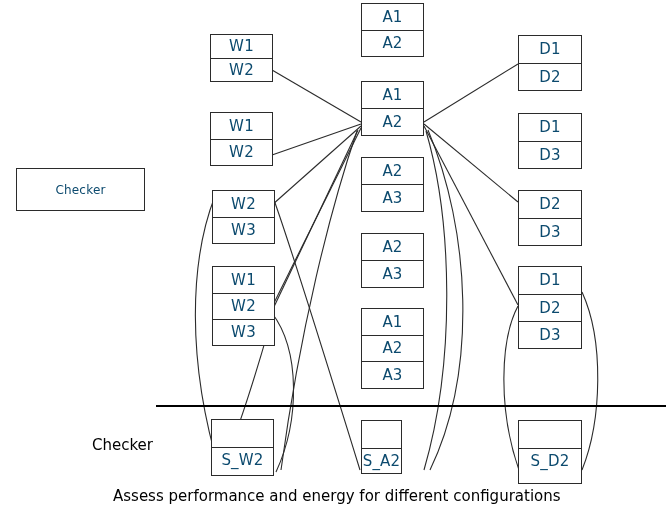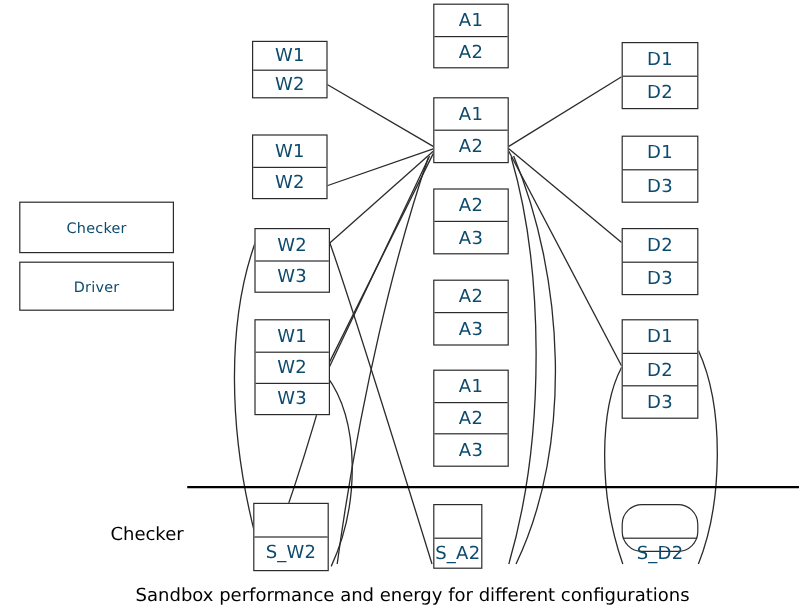--- a/index.html
+++ b/index.html
@@ -91,23 +91,20 @@
       <path d="M 274 311 C 268 330, 250 400, 222 470"></path>
 
       <line x1="156" y1="406" x2="666" y2="406" stroke="#000000" stroke-width="1.8"></line>
     </g>
   </svg>
 
   <div class="node wide-node" style="left:16px; top:168px; width:129px; height:43px;">
     <div class="cell" style="height:41px;">Checker</div>
   </div>
 
-  <div class="node wide-node" style="left:16px; top:218px; width:129px; height:41px;">
-    <div class="cell" style="height:39px;">Driver</div>
-  </div>
 
   <div class="node" style="left:210px; top:34px; width:63px; height:48px;">
     <div class="cell" style="height:23px;">W1</div>
     <div class="cell" style="height:23px;">W2</div>
   </div>
 
   <div class="node" style="left:210px; top:112px; width:63px; height:54px;">
     <div class="cell" style="height:26px;">W1</div>
     <div class="cell" style="height:26px;">W2</div>
   </div>
@@ -173,22 +170,22 @@
   <div class="node" style="left:211px; top:419px; width:63px; height:57px;">
     <div class="cell" style="height:27px;"></div>
     <div class="cell" style="height:26px;">S_W2</div>
   </div>
 
   <div class="node" style="left:361px; top:420px; width:41px; height:54px;">
     <div class="cell" style="height:27px;"></div>
     <div class="cell" style="height:25px;">S_A2</div>
   </div>
 
-  <div class="node" style="left:518px; top:420px; width:64px; height:40px;border-radius:17px;">
+  <div class="node" style="left:518px; top:420px; width:64px; height:64px;">
     <div class="cell" style="height:27px;"></div>
     <div class="cell" style="height:25px;">S_D2</div>
   </div>
 
   <div class="free-label" id="sandbox-label" style="left:92px; top:436px;">Checker</div>
 
-  <div class="free-label" id="caption" style="left:113px; top:487px;">Sandbox performance and energy for different configurations</div>
+  <div class="free-label" id="caption" style="left:113px; top:487px;">Assess performance and energy for different configurations</div>
 
 </div>
 
 </body></html>

